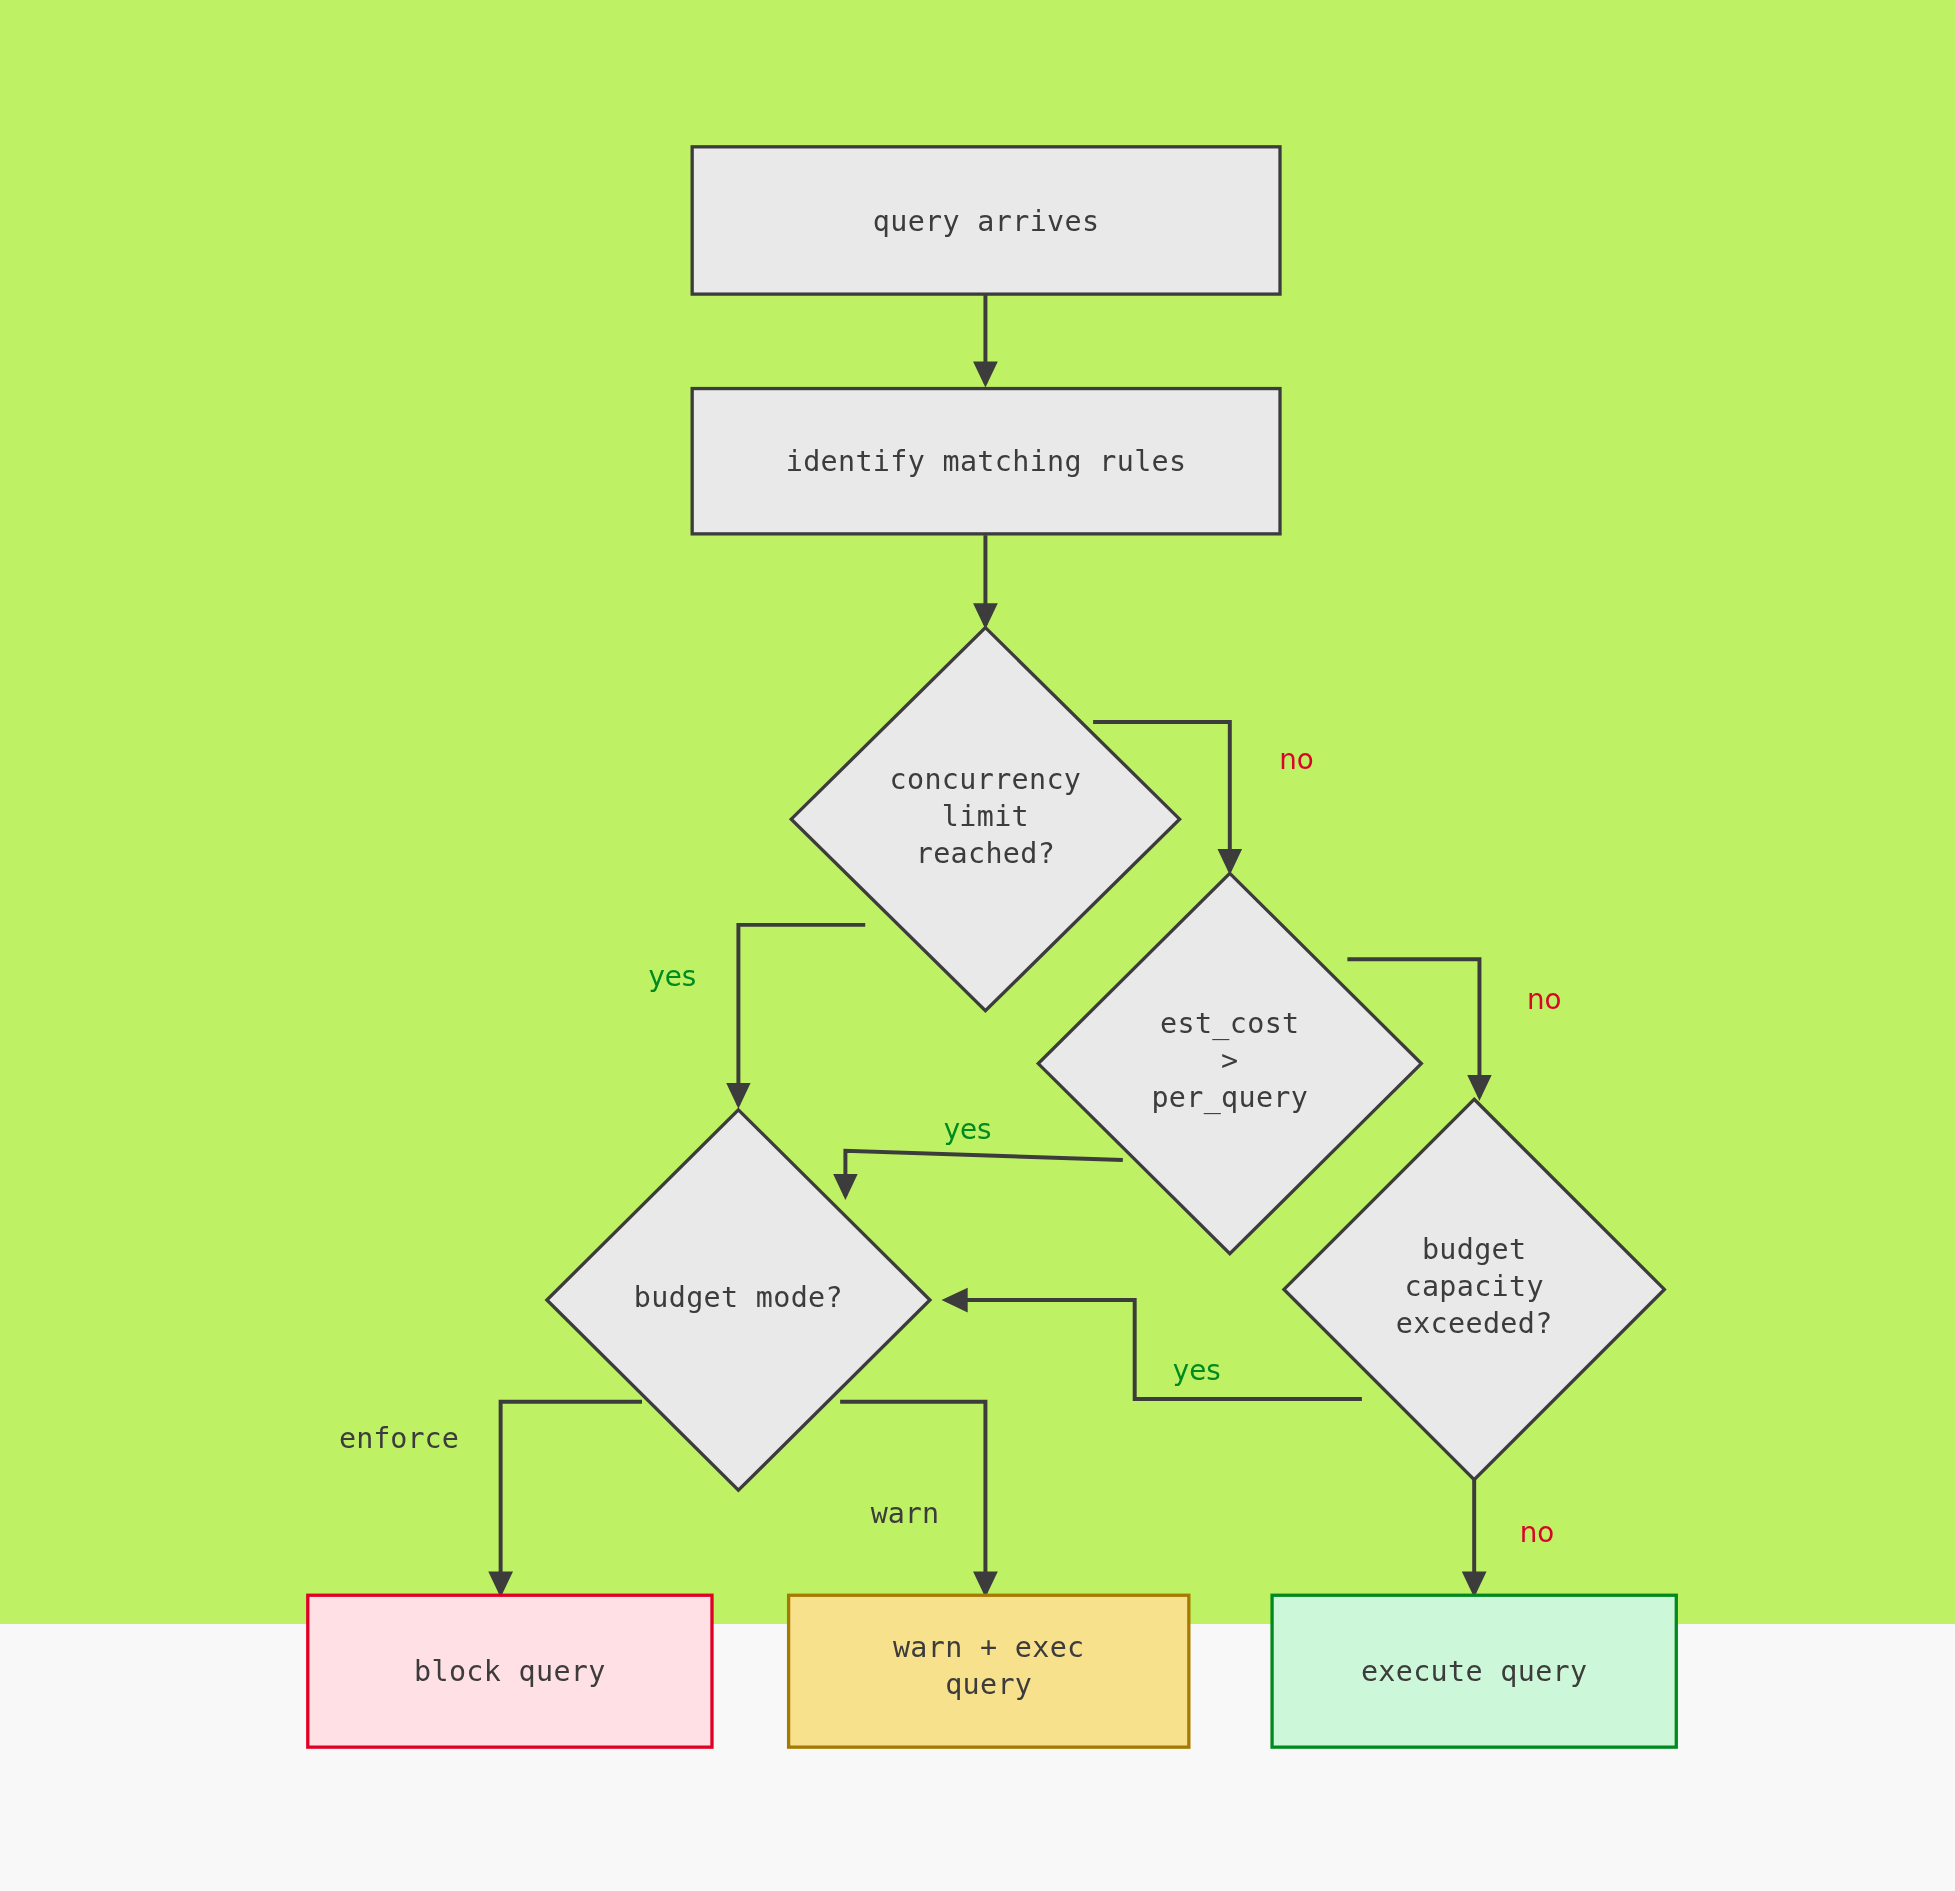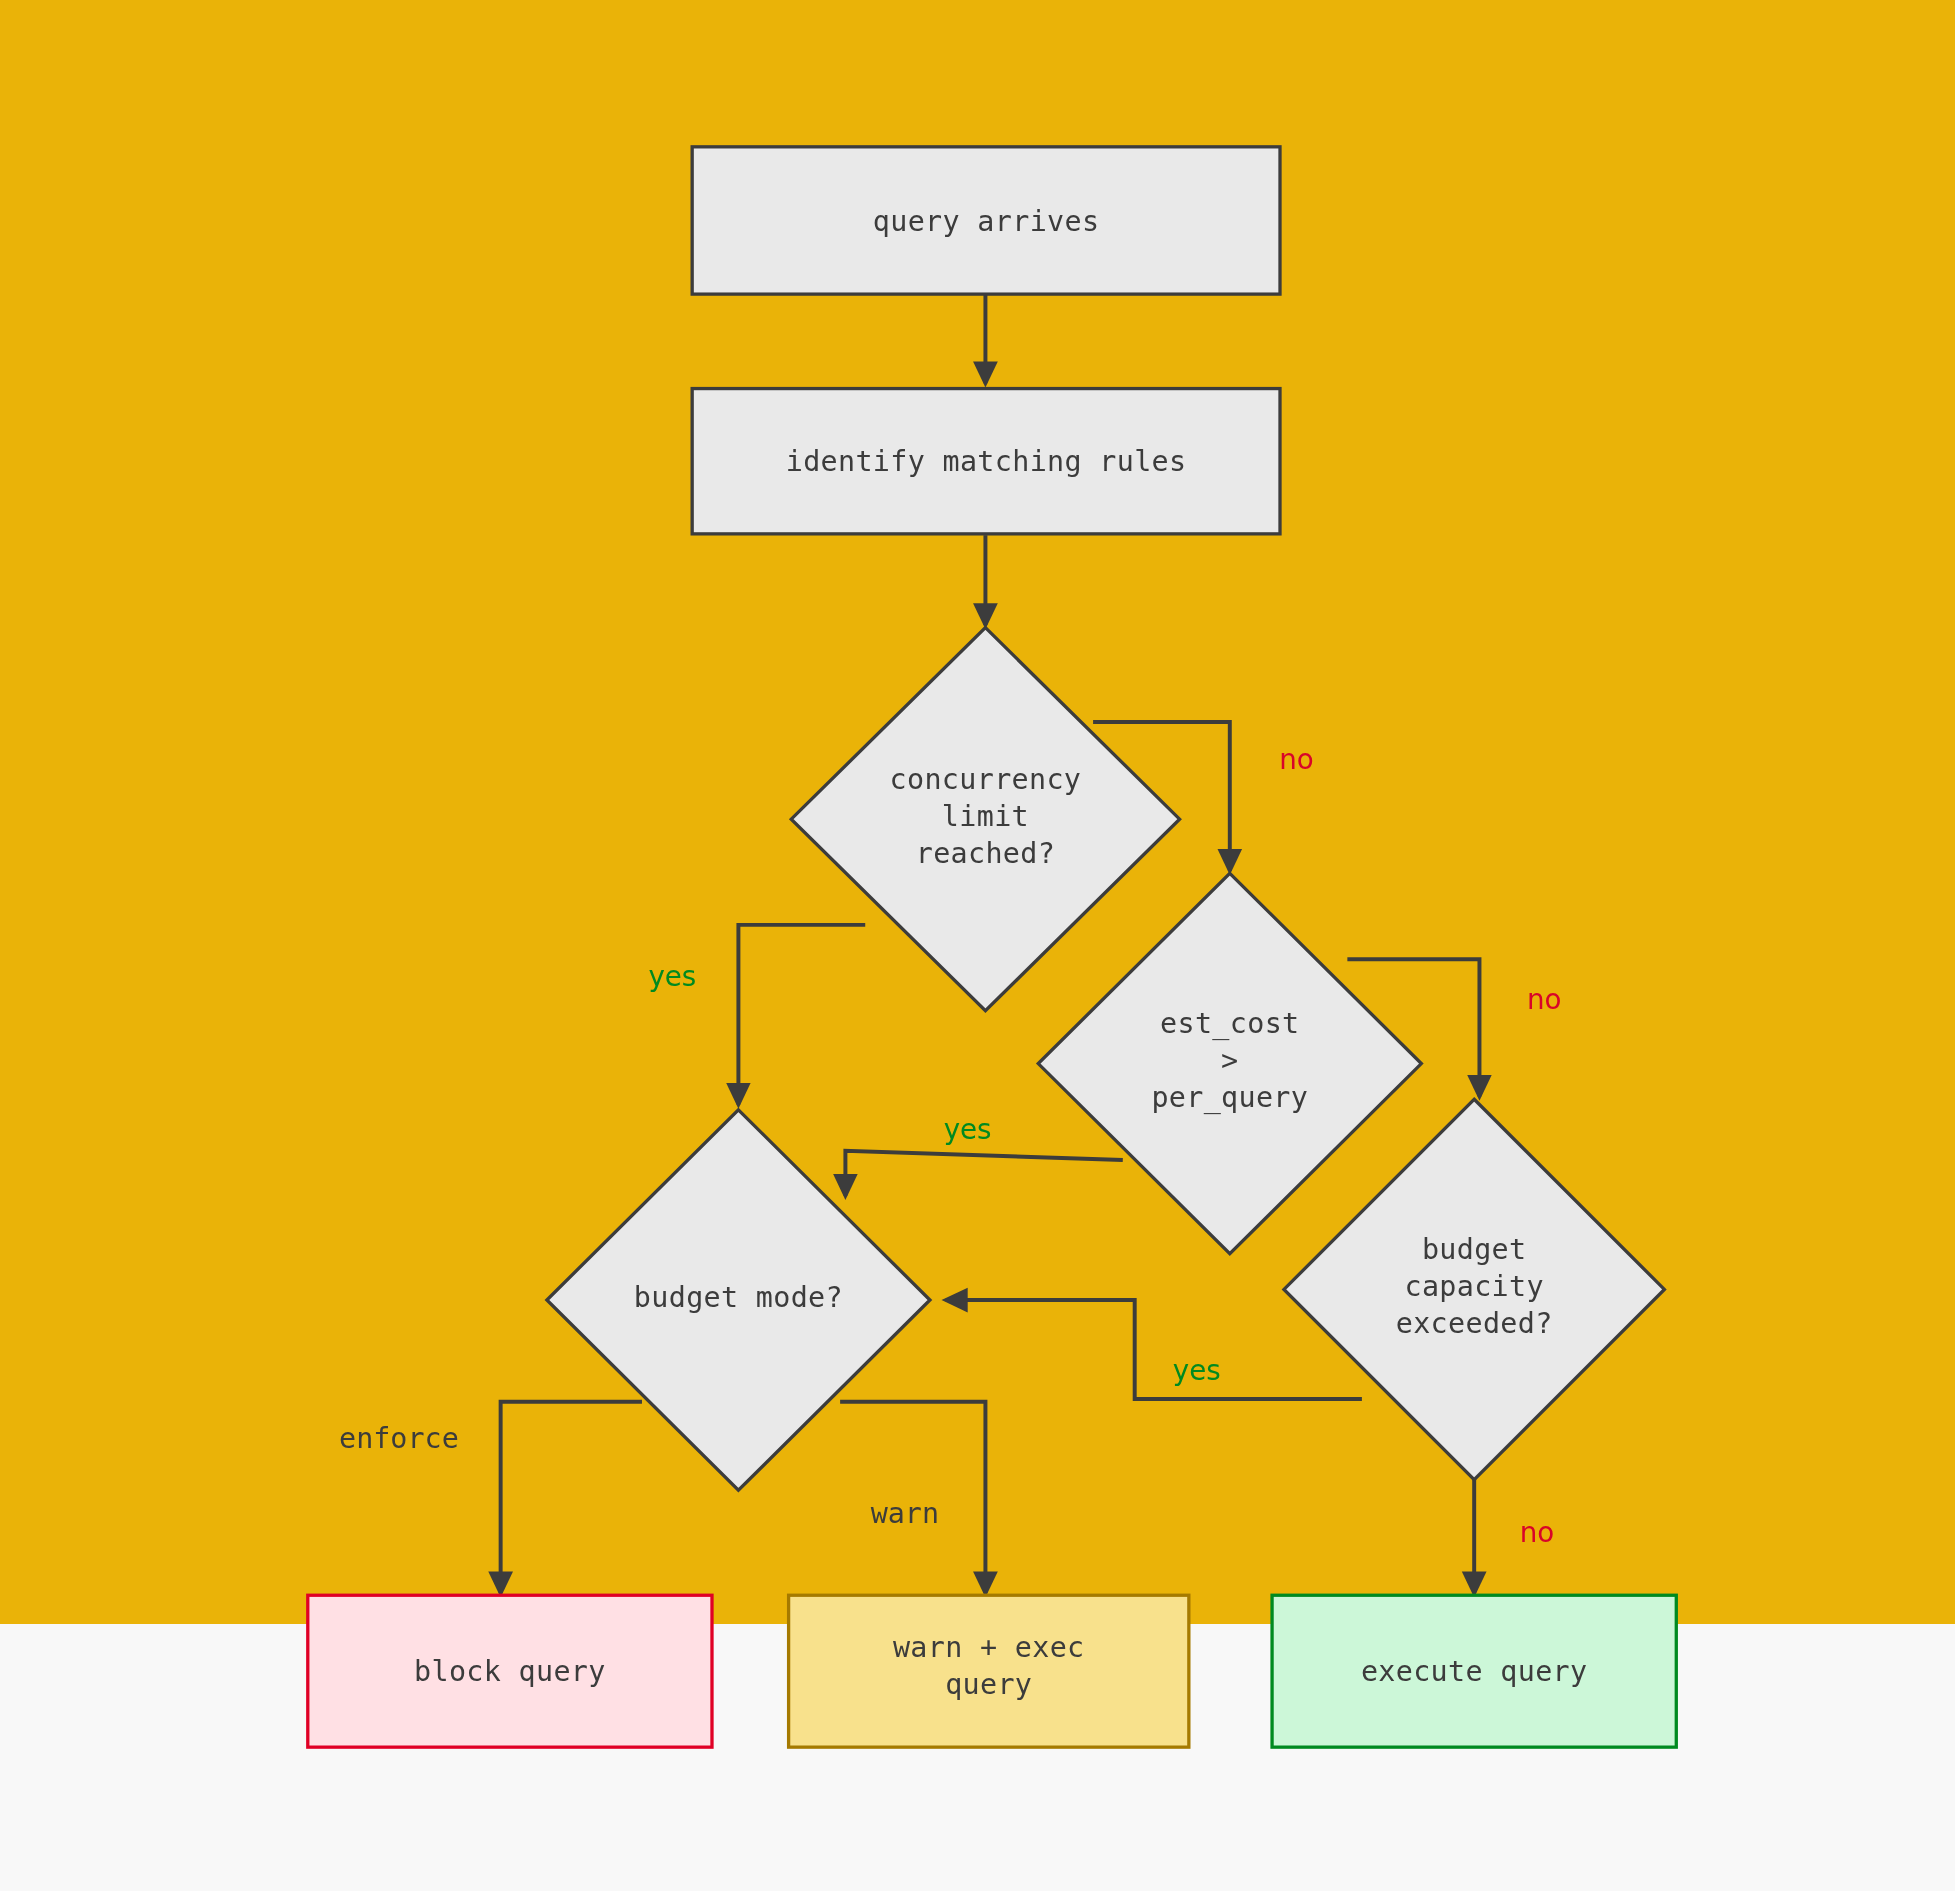--- a/index.html
+++ b/index.html
@@ -11,21 +11,21 @@
   body {
     width: 1955px;
     height: 1892px;
     font-family: "DejaVu Sans Mono", monospace;
     overflow: hidden;
   }
   #canvas {
     position: relative;
     width: 1955px;
     height: 1624px;
-    background: #eab308;
+    background: #bef264;
   }
   svg#flow {
     position: absolute;
     top: 0;
     left: 0;
     width: 1955px;
     height: 1892px;
   }
   .node-rect {
     stroke-width: 5;

